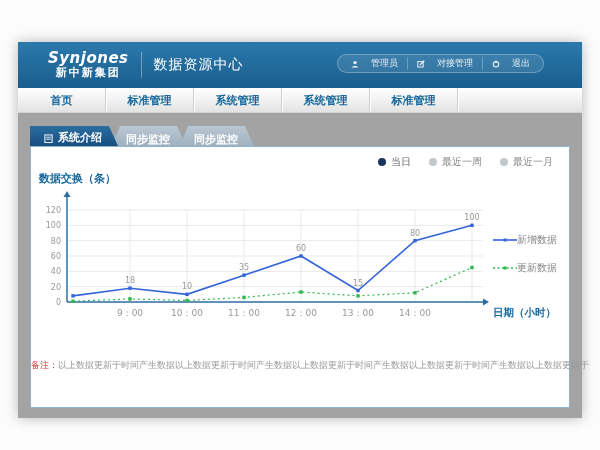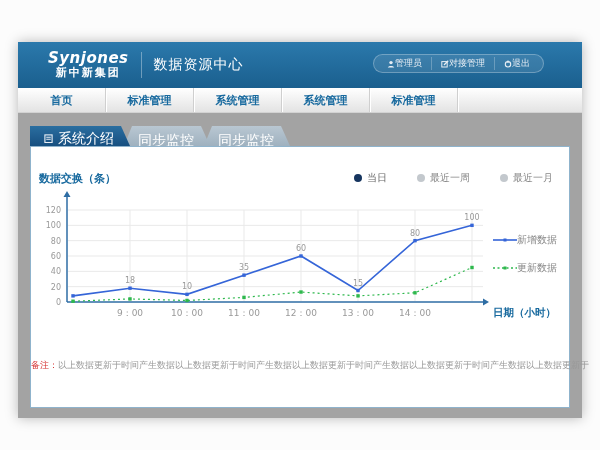--- a/index.html
+++ b/index.html
@@ -14,49 +14,49 @@
             background:linear-gradient(#2b79ac,#1a5f8e);
             display:flex; align-items:center; }
   .logo { margin-left:30px; color:#fff; text-align:center; line-height:1.05; }
   .logo-en { font-size:15px; font-weight:bold; font-style:italic; letter-spacing:0.5px; }
   .logo-cn { font-size:11px; font-weight:bold; letter-spacing:2px; }
   .logo-sep { width:1px; height:26px; background:rgba(255,255,255,0.35); margin:0 12px; }
   .app-title { color:#fff; font-size:14px; letter-spacing:1px; }
   .user-pill { position:absolute; right:38px; top:12px; height:19px;
                background:rgba(255,255,255,0.10); border:1px solid rgba(255,255,255,0.28);
                border-radius:10px; display:flex; align-items:center; padding:0 4px; }
-  .user-item { display:flex; align-items:center; gap:0; color:#e8eef4; font-size:9px;
+  .user-item { display:flex; align-items:center; gap:12px; color:#e8eef4; font-size:9px;
                padding:0 9px; cursor:pointer; white-space:nowrap; }
   .user-item + .user-item { border-left:1px solid rgba(255,255,255,0.25); }
   .user-item svg { display:block; }
 
   
   .navbar { position:absolute; left:0; top:46px; width:100%; height:25px;
             background:linear-gradient(#ffffff,#e3e3e3); border-bottom:1px solid #d2d2d2;
             display:flex; }
   .nav-item { width:88px; text-align:center; line-height:25px; font-size:11px;
               font-weight:bold; color:#17699e; cursor:pointer;
               border-right:1px solid #cfcfcf; box-shadow:1px 0 0 #ffffff; }
 
   
   .tabs { position:absolute; left:12px; top:84px; height:20px; display:flex; }
-  .tab { height:20px; line-height:20px; font-size:14px; font-weight:normal; color:#fff;
+  .tab { height:20px; line-height:20px; font-size:11px; font-weight:bold; color:#fff;
          padding:4px 16px 0 14px; cursor:pointer;
          clip-path:polygon(8px 0, calc(100% - 9px) 0, 100% 100%, 0 100%);
          background:linear-gradient(#b9c7d2,#9fb1bf); margin-left:-6px; }
   .tab.active { background:linear-gradient(#2a6ea0,#174f80); z-index:2; margin-left:0;
                 clip-path:polygon(0 0, calc(100% - 9px) 0, 100% 100%, 0 100%);
                 display:flex; align-items:center; gap:5px; }
   .tab.active svg { display:block; }
 
   
   .panel { position:absolute; left:12px; top:104px; width:540px; height:262px;
            background:#fff; border:1px solid #8fb3cc; }
 
-  .radio-row { position:absolute; right:16px; top:24px; display:flex; gap:30px; }
+  .radio-row { position:absolute; right:16px; top:8px; display:flex; gap:18px; }
   .radio { display:flex; align-items:center; gap:5px; font-size:10px; color:#888; cursor:pointer; }
   .radio .dot { width:8px; height:8px; border-radius:50%; background:#c3c8cd; }
   .radio.selected .dot { background:#16355f; }
   .radio.selected { color:#666; }
 
   .y-title { position:absolute; left:8px; top:24px; font-size:11px; font-weight:bold; color:#17699e; }
 
   .chart-svg { position:absolute; left:4px; top:40px; }
 
   .legend { position:absolute; left:462px; top:86px; display:flex; flex-direction:column; gap:14px; }

